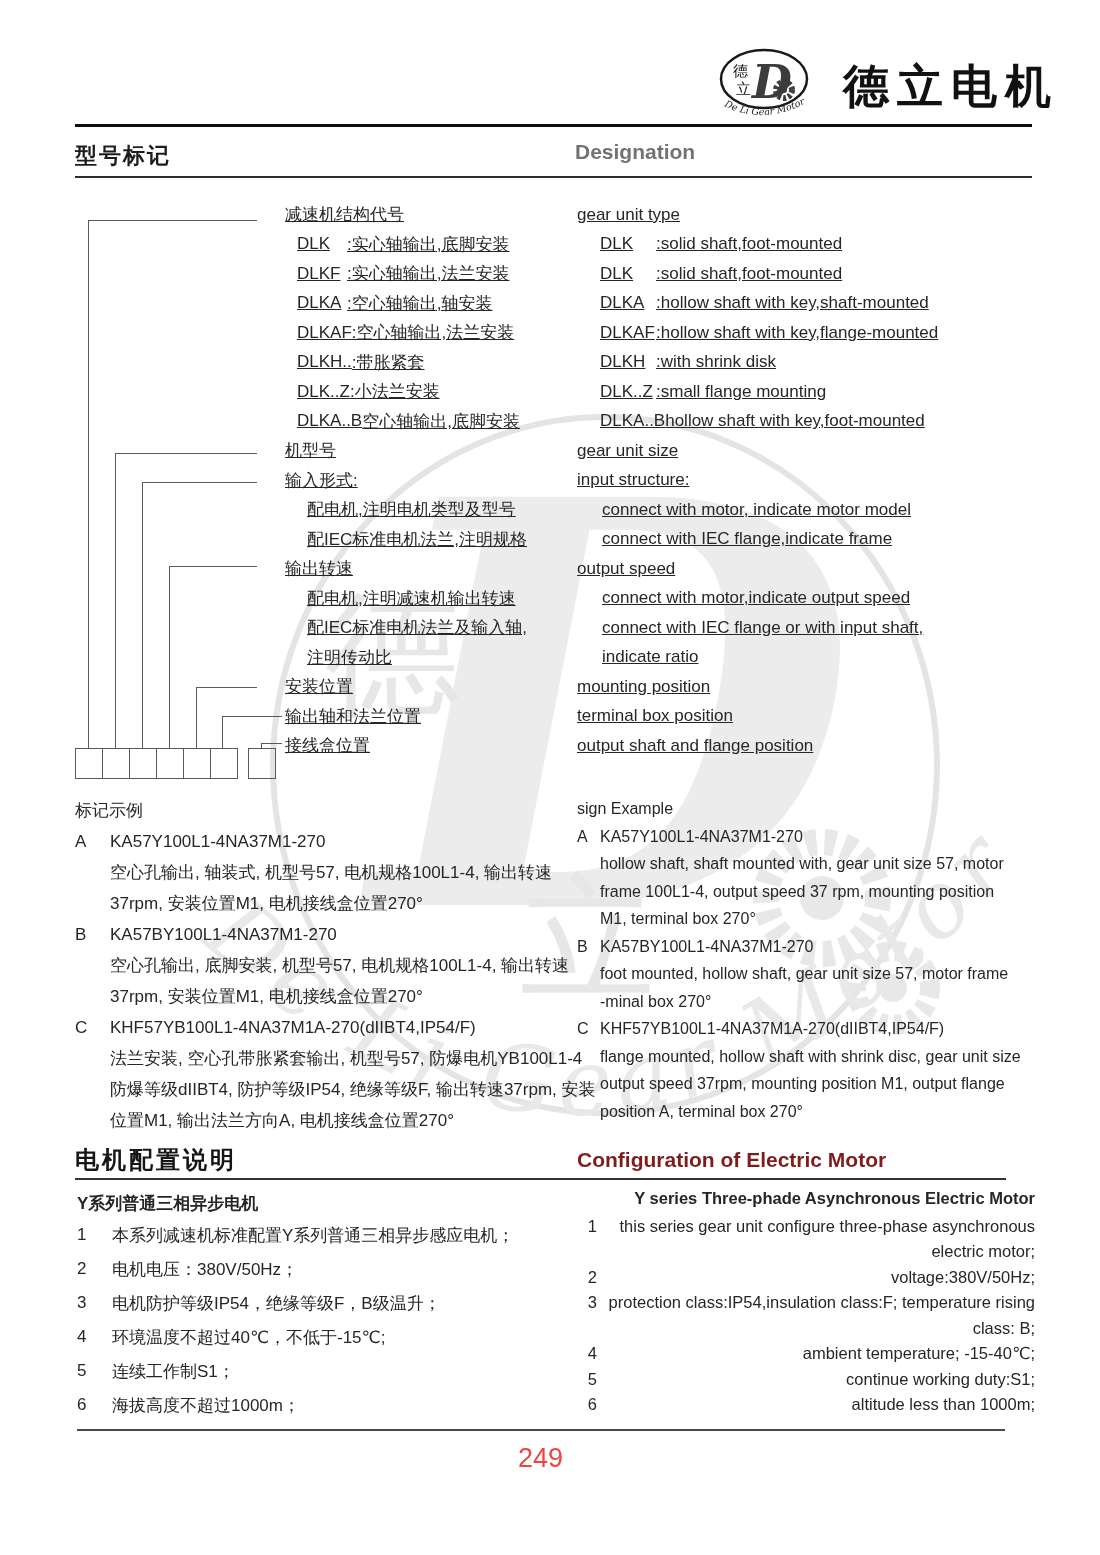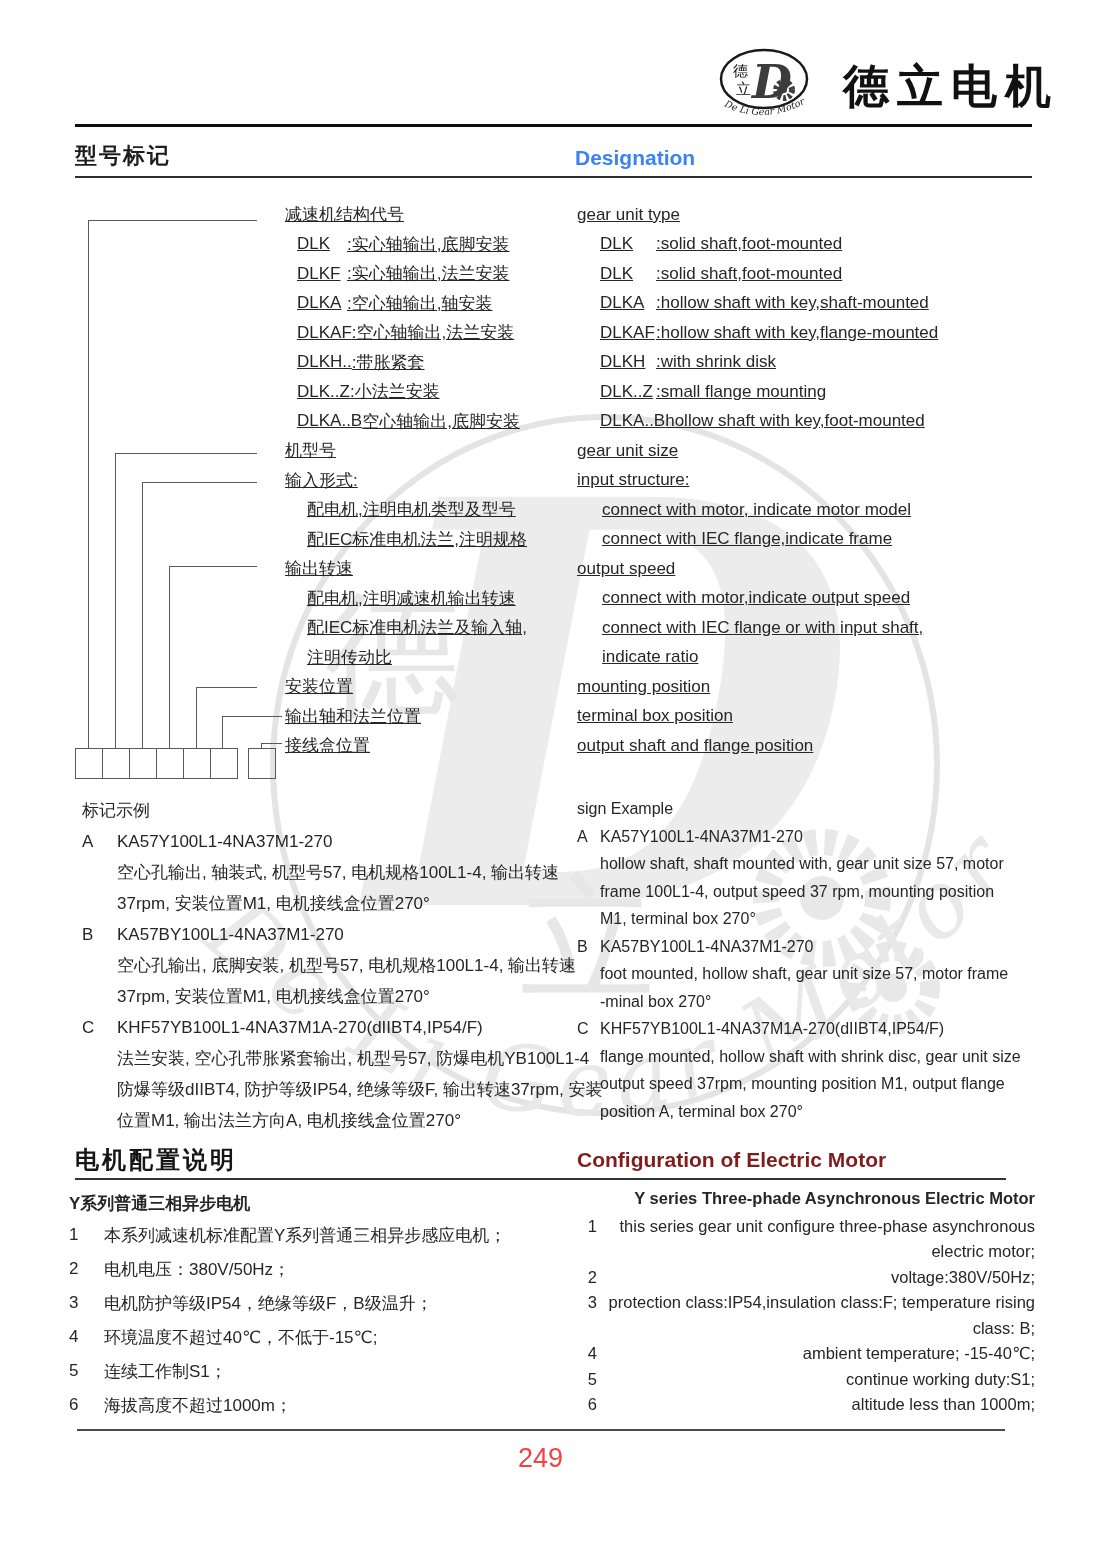--- a/index.html
+++ b/index.html
@@ -10,54 +10,54 @@
   .abs{position:absolute;}
 
   
   .brand{position:absolute;left:843px;top:56px;font-family:"DejaVu Serif","Liberation Serif",serif;
          font-weight:bold;font-size:46px;letter-spacing:8px;color:#111;}
   .rule-thick{position:absolute;left:75px;top:124px;width:957px;height:3px;background:#0d0d0d;}
   .rule-thin{position:absolute;left:75px;top:176px;width:957px;height:2px;background:#2e2e2e;}
 
   
   .title-zh{position:absolute;left:75px;top:141px;font-size:22px;font-weight:600;letter-spacing:2px;color:#1c1c1c;}
-  .title-en{position:absolute;left:575px;top:146px;font-size:21px;font-weight:bold;color:#3b82f6;}
+  .title-en{position:absolute;left:575px;top:140px;font-size:21px;font-weight:bold;color:#737373;}
 
   
   .d-col{position:absolute;top:200px;}
   .d-col.zh{left:285px;width:290px;}
   .d-col.en{left:577px;width:460px;}
   .d-row{height:29.5px;display:flex;align-items:center;font-size:17px;white-space:nowrap;color:#262626;text-decoration:underline;}
   .zh .d-row.coded{padding-left:12px;}
   .en .d-row.coded{padding-left:23px;}
   .zh .d-row.sub{padding-left:22px;}
   .en .d-row.sub{padding-left:25px;}
   .zh .codeSpan{display:inline-block;min-width:50px;}
   .en .codeSpan{display:inline-block;min-width:56px;}
 
   
   .diagram{position:absolute;left:60px;top:195px;}
 
   
   .ex-col{position:absolute;top:795px;color:#262626;}
-  .ex-col.zh{left:82px;width:490px;font-size:17px;line-height:31px;}
+  .ex-col.zh{left:75px;width:490px;font-size:17px;line-height:31px;}
   .ex-col.en{left:577px;width:465px;font-size:16px;line-height:27.5px;}
   .ex-head-line{display:flex;white-space:nowrap;}
   .zh .ex-label{display:inline-block;width:35px;flex-shrink:0;}
   .en .ex-label{display:inline-block;width:23px;flex-shrink:0;}
   .ex-line{white-space:nowrap;}
   .zh .ex-line{padding-left:35px;}
   .en .ex-line{padding-left:23px;}
 
   
   .m-head-zh{position:absolute;left:75px;top:1144px;font-size:24px;font-weight:bold;letter-spacing:3px;color:#161616;}
   .m-head-en{position:absolute;left:577px;top:1148px;font-size:21px;font-weight:bold;color:#7f1d1d;}
   .m-rule{position:absolute;left:75px;top:1178px;width:931px;height:2px;background:#333;}
   .m-col{position:absolute;color:#262626;}
-  .m-col.zh{left:69px;top:1188px;width:490px;font-size:17px;}
+  .m-col.zh{left:77px;top:1188px;width:490px;font-size:17px;}
   .m-col.en{left:577px;top:1186px;width:458px;font-size:16.5px;line-height:25.5px;text-align:right;}
   .m-sub{font-weight:600;}
   .zh .m-sub{height:30px;display:flex;align-items:center;}
   .en .m-sub{margin-bottom:2px;}
   .zh .li{height:34px;display:flex;align-items:center;white-space:nowrap;}
   .en .li{display:flex;}
   .zh .num{display:inline-block;width:35px;flex-shrink:0;}
   .en .num{display:inline-block;width:20px;flex-shrink:0;}
   .en .txt{flex:1;}
 

